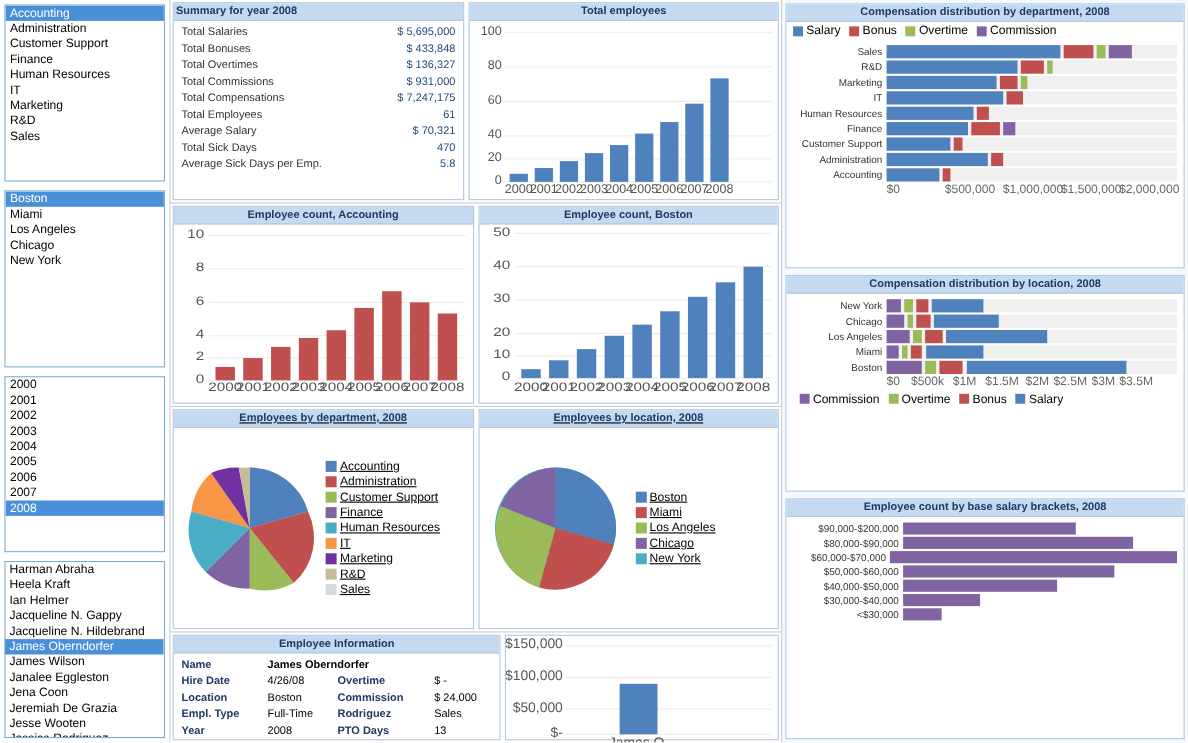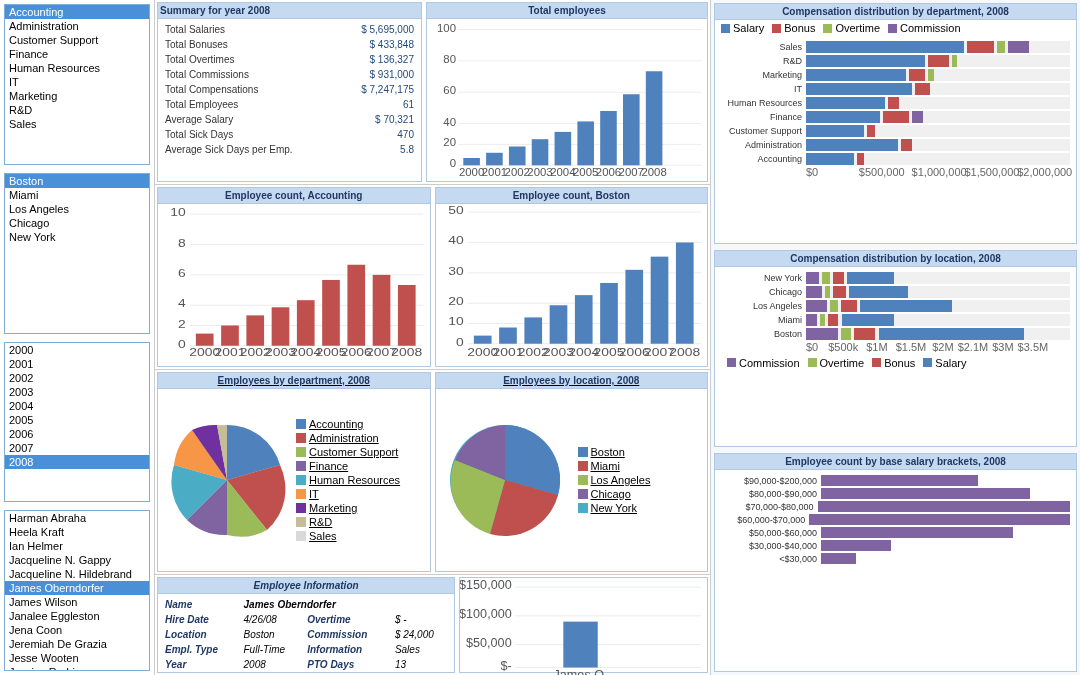--- a/index.html
+++ b/index.html
@@ -395,21 +395,21 @@
                 <span class="legend-color" style="background:#4aacc5;"></span>
                 <span>New York</span>
               </div>
           </div>
         </div>
       </div>
     </div>
 
     <div class="emp-bottom" style="flex:1; display:flex;">
 
-      <div class="emp-info-box" style="flex:1.2; margin:2px;font-style:italic;">
+      <div class="emp-info-box" style="flex:1.2; margin:2px;">
         <div class="emp-info-title">Employee Information</div>
         <table class="emp-info-table" style="width:100%;">
           <tbody>
               <tr>
             <td class="field-label">Name</td>
             <td colspan="3" style="font-weight:bold;">James Oberndorfer</td>
           </tr>
           <tr>
             <td class="field-label">Hire Date</td>
             <td>4/26/08</td>
@@ -418,21 +418,21 @@
           </tr>
           <tr>
             <td class="field-label">Location</td>
             <td>Boston</td>
             <td class="field-label">Commission</td>
             <td>$  24,000</td>
           </tr>
           <tr>
             <td class="field-label">Empl. Type</td>
             <td>Full-Time</td>
-            <td class="field-label">Information</td>
+            <td class="field-label">Rodriguez</td>
             <td>Sales</td>
           </tr>
           <tr>
             <td class="field-label">Year</td>
             <td>2008</td>
             <td class="field-label">PTO Days</td>
             <td>13</td>
           </tr>
         </tbody>
           </table>
@@ -617,21 +617,21 @@
             <span class="bar-segment bar-red" style="width:8%"></span>
             <span class="bar-segment bar-blue" style="width:55%"></span>
           </div>
         </div>
         <div style="display:flex; padding:0 0 0 85px; font-size:7px; color:#666;">
           <span>$0</span>
           <span style="margin-left:10px;">$500k</span>
           <span style="margin-left:8px;">$1M</span>
           <span style="margin-left:8px;">$1.5M</span>
           <span style="margin-left:6px;">$2M</span>
-          <span style="margin-left:4px;">$2.1M</span>
+          <span style="margin-left:4px;">$2.5M</span>
           <span style="margin-left:4px;">$3M</span>
           <span style="margin-left:4px;">$3.5M</span>
         </div>
         <div class="legend-row" style="margin-top:2px;">
           <div class="legend-entry">
               <span class="legend-sq" style="background:#8064a2;"></span>
               <span>Commission</span>
             </div>
           <div class="legend-entry">
               <span class="legend-sq" style="background:#9bbb59;"></span>
@@ -654,32 +654,32 @@
       <div class="bar-chart-area">
         <div class="bracket-bar-row">
           <span class="bracket-label">$90,000-$200,000</span>
           <div class="bracket-bar" style="width:45%;"></div>
         </div>
         <div class="bracket-bar-row">
           <span class="bracket-label">$80,000-$90,000</span>
           <div class="bracket-bar" style="width:60%;"></div>
         </div>
         <div class="bracket-bar-row">
-          <span class="bracket-label">$70,000-$80,000</span>
-          <div class="bracket-bar" style="width:75%;"></div>
-        </div>
-        <div class="bracket-bar-row">
           <span class="bracket-label">$60,000-$70,000</span>
           <div class="bracket-bar" style="width:85%;"></div>
         </div>
         <div class="bracket-bar-row">
           <span class="bracket-label">$50,000-$60,000</span>
           <div class="bracket-bar" style="width:55%;"></div>
         </div>
         <div class="bracket-bar-row">
+          <span class="bracket-label">$40,000-$50,000</span>
+          <div class="bracket-bar" style="width:40%;"></div>
+        </div>
+        <div class="bracket-bar-row">
           <span class="bracket-label">$30,000-$40,000</span>
           <div class="bracket-bar" style="width:20%;"></div>
         </div>
         <div class="bracket-bar-row">
           <span class="bracket-label">&lt;$30,000</span>
           <div class="bracket-bar" style="width:10%;"></div>
         </div>
       </div>
     </div>
 

